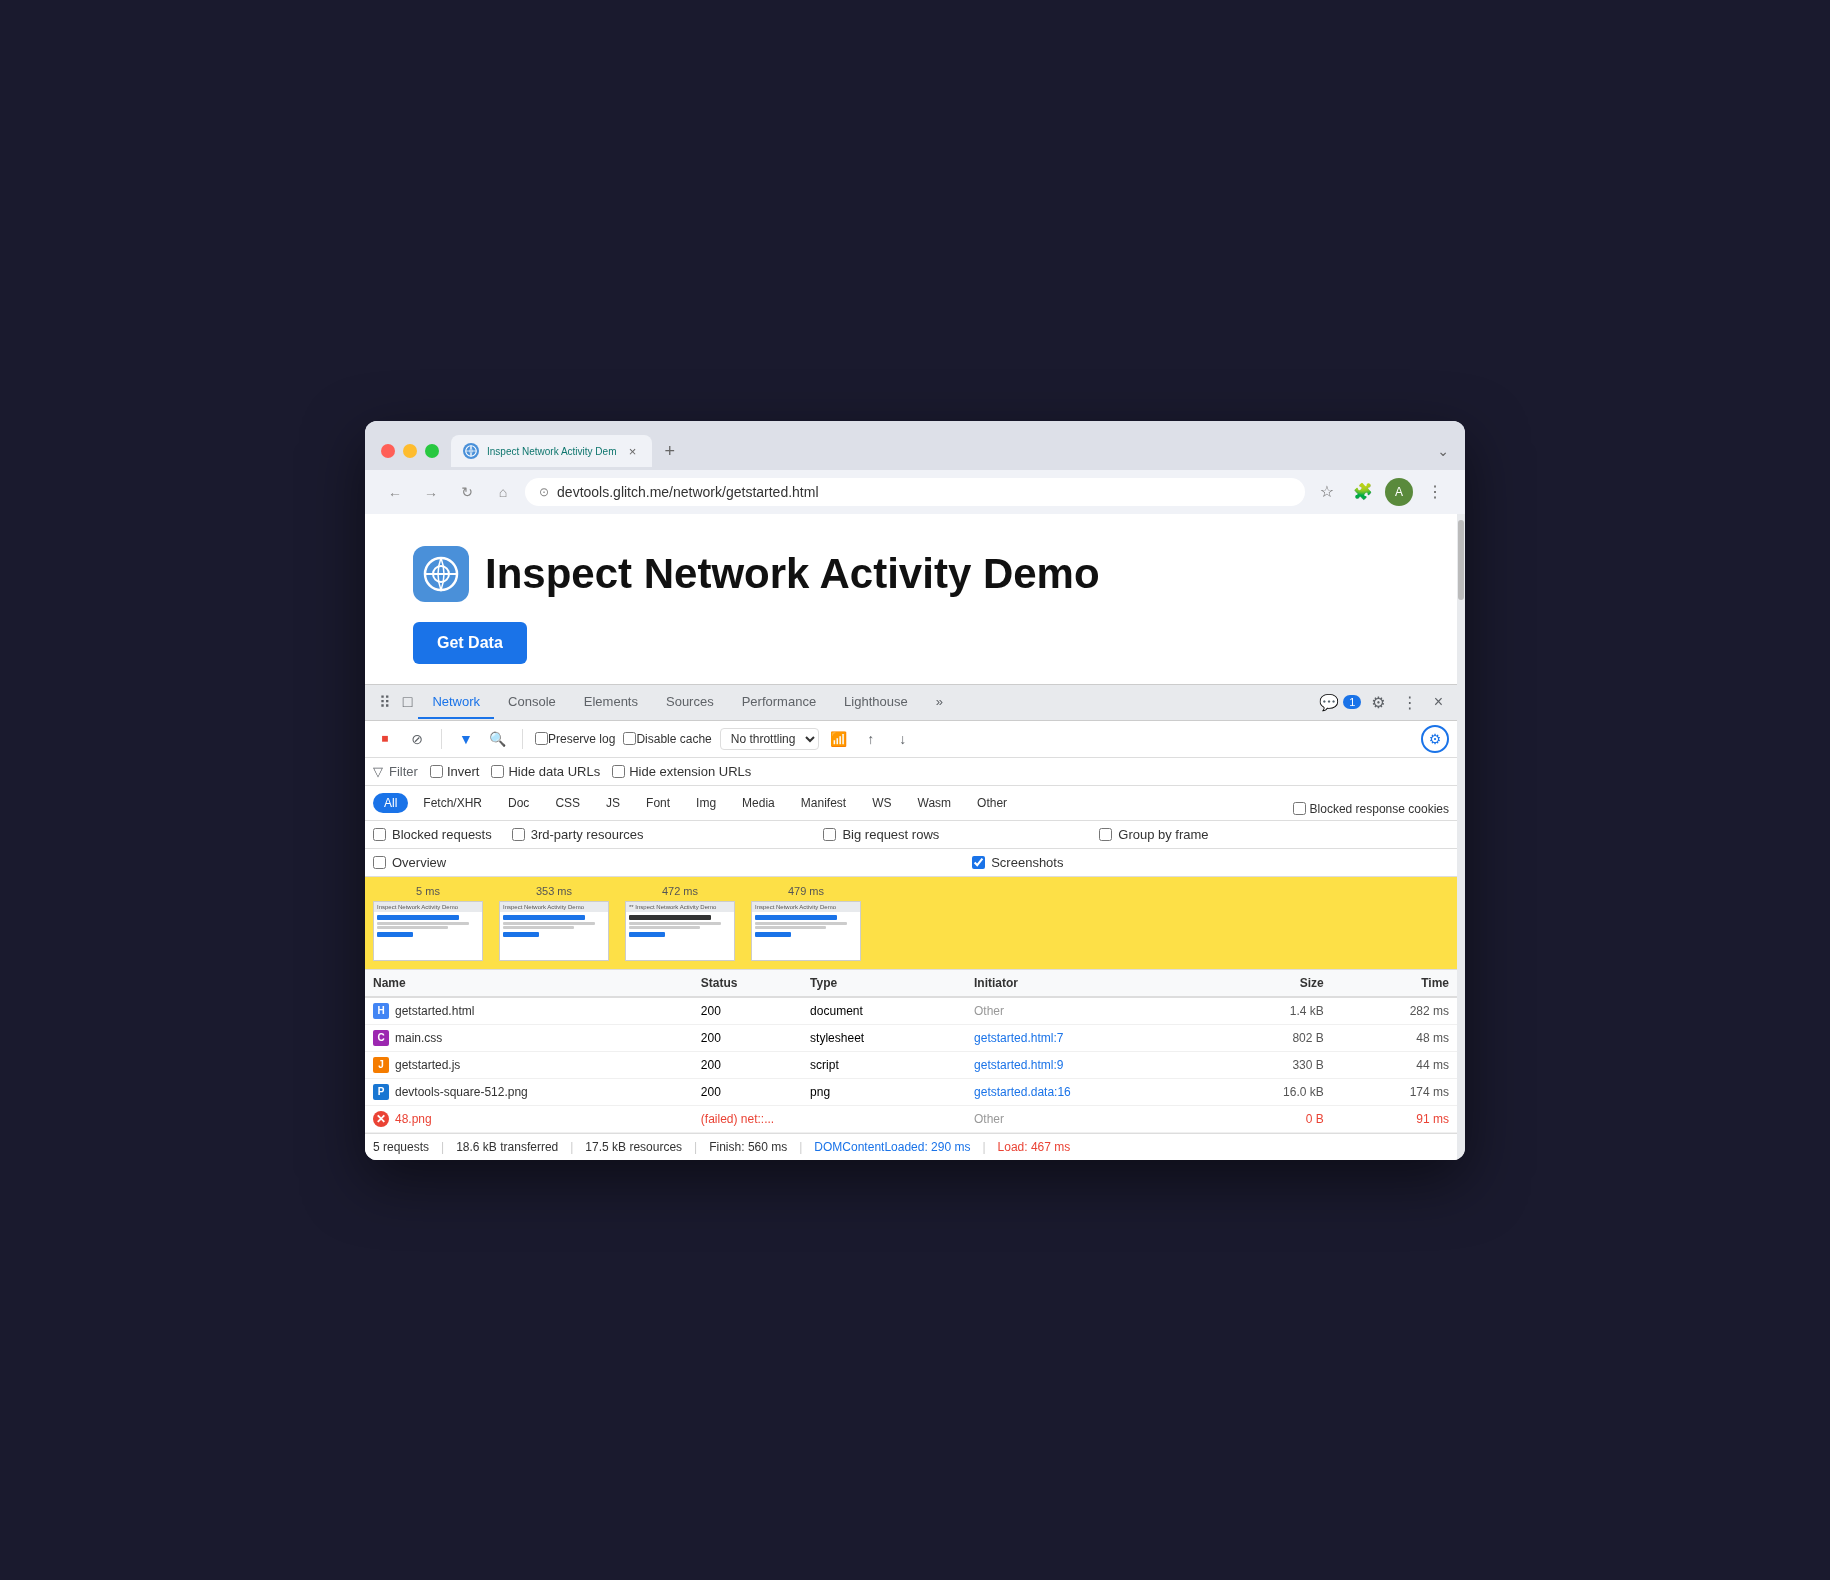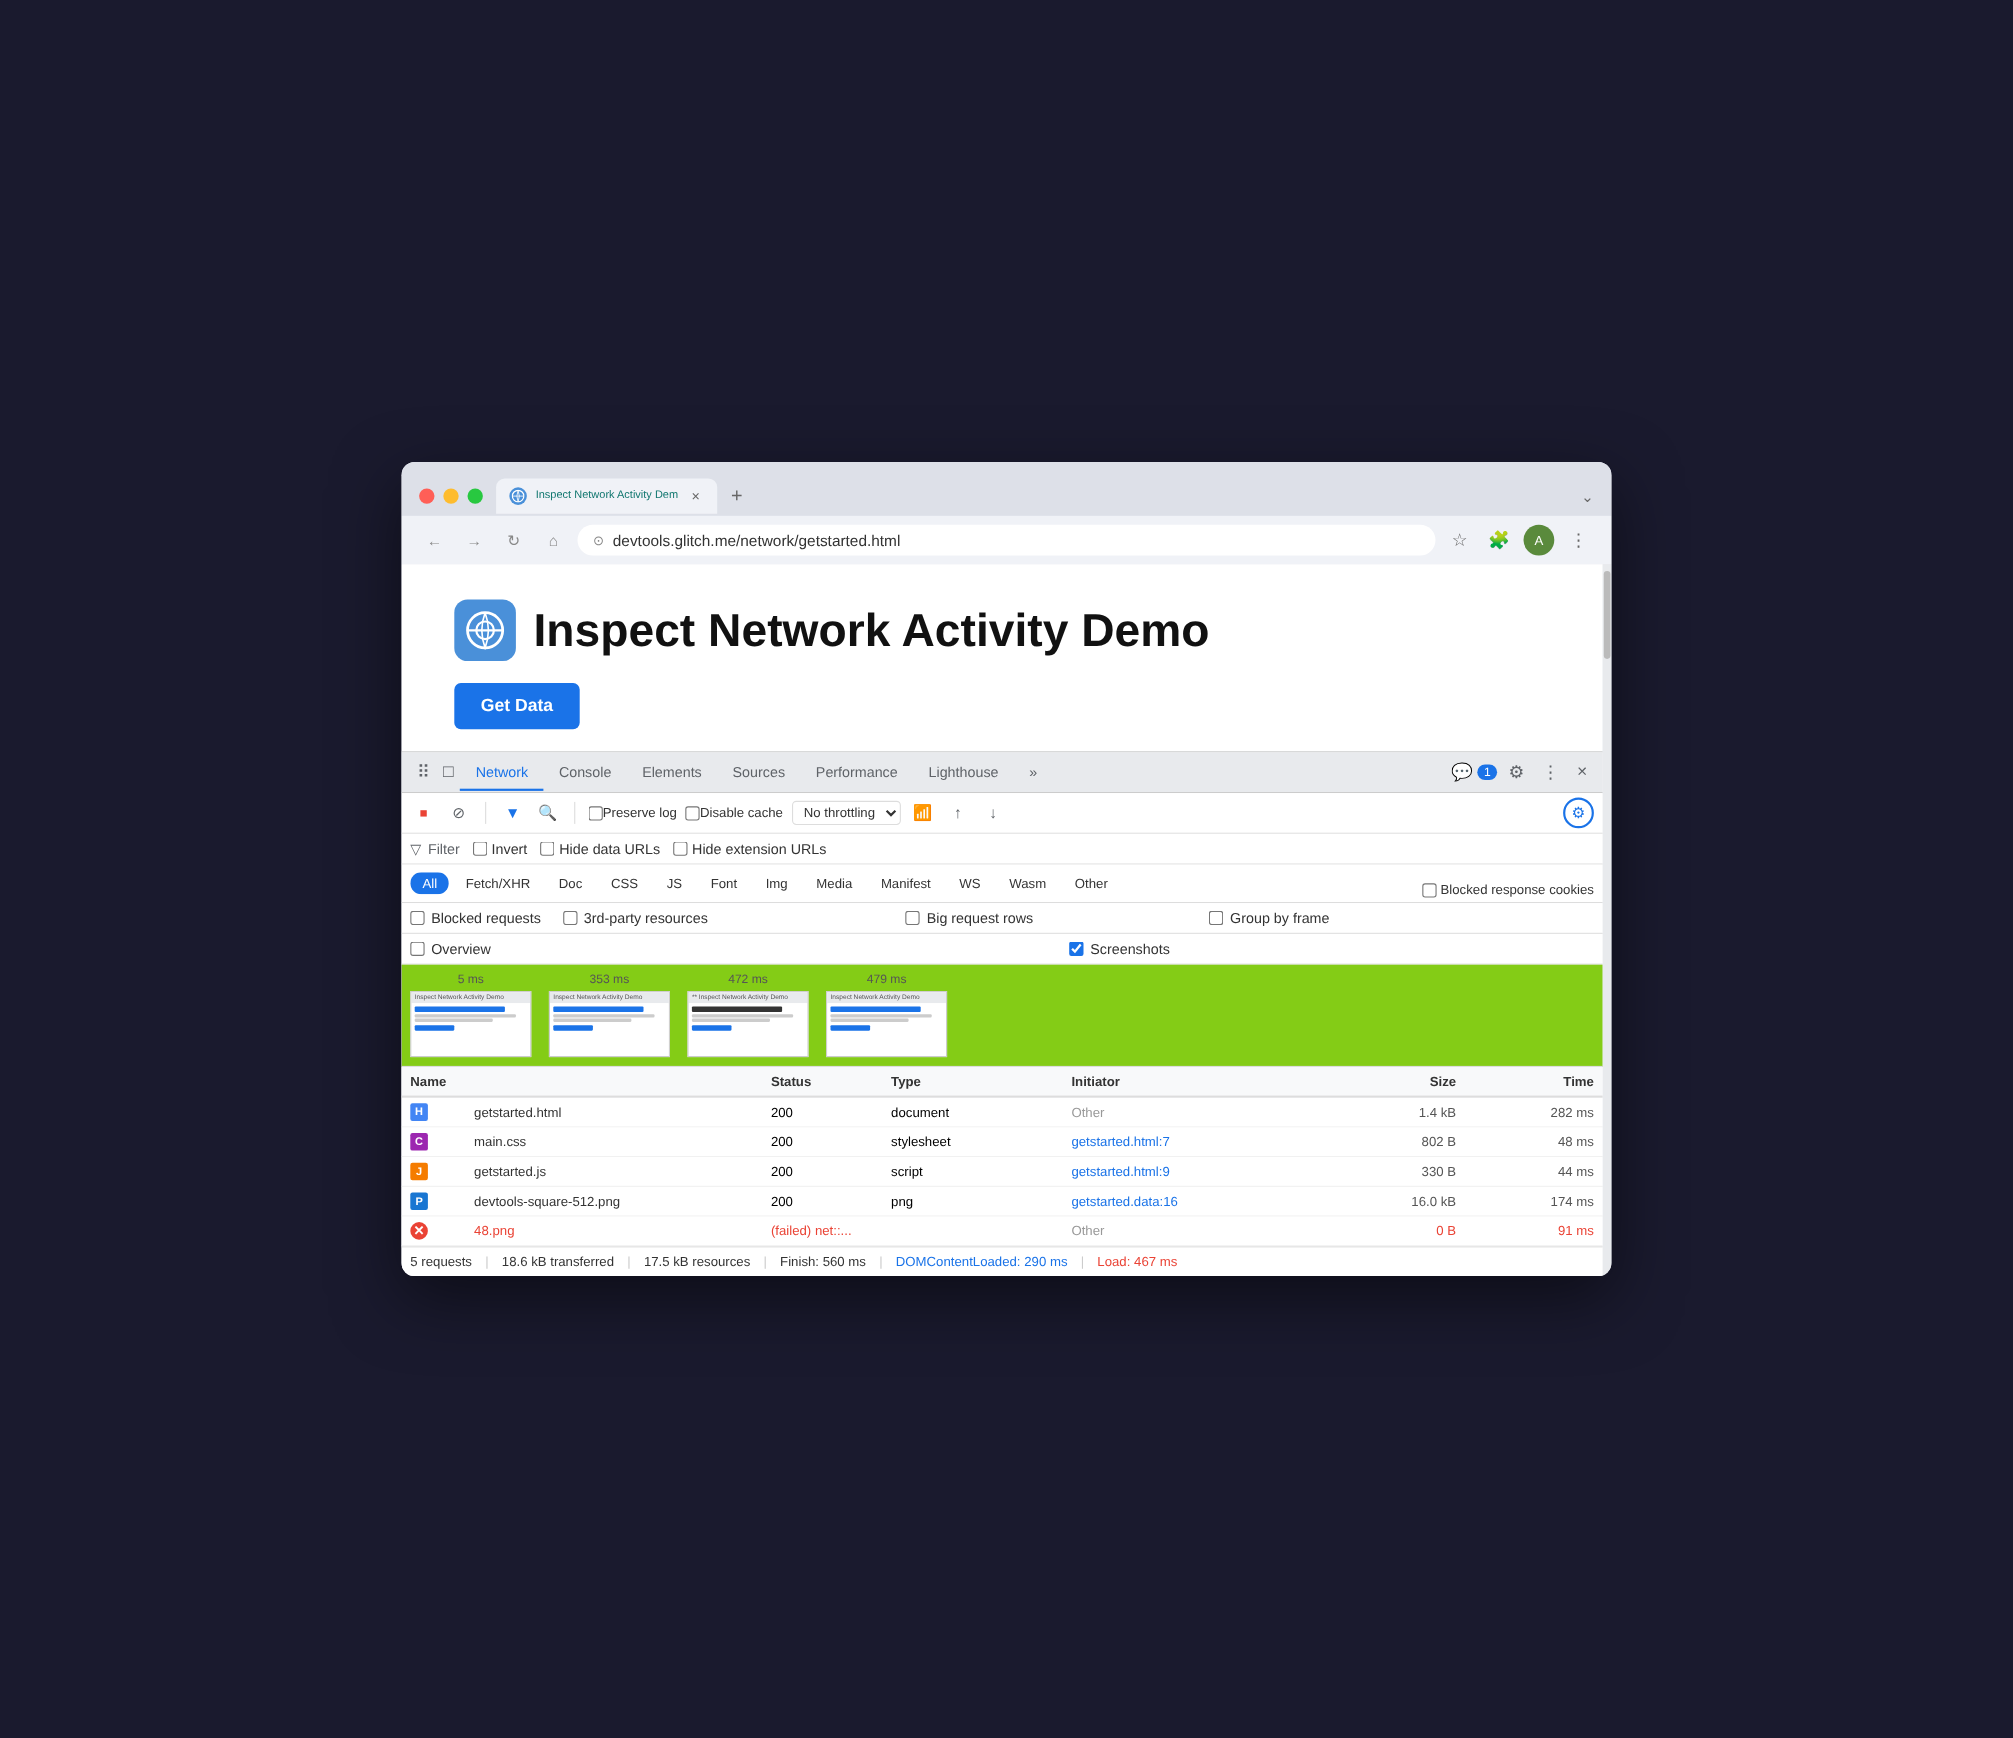--- a/index.html
+++ b/index.html
@@ -184,21 +184,21 @@
     .blocked-cookies { display: flex; align-items: center; gap: 4px; margin-left: auto; font-size: 12px; color: #333; margin-top: 12px; }
     
     .options-row {
       display: flex; align-items: center; padding: 6px 8px;
       border-bottom: 1px solid #ddd; background: white; gap: 20px;
     }
     .option-check { display: flex; align-items: center; gap: 6px; font-size: 13px; color: #333; }
     .option-check input { margin: 0; }
     
     .screenshots-row {
-      padding: 8px; background: #84cc16; border-bottom: 1px solid #ddd;
+      padding: 8px; background: #fde047; border-bottom: 1px solid #ddd;
       display: flex; gap: 16px; align-items: flex-start;
     }
     .screenshot-item { display: flex; flex-direction: column; align-items: center; gap: 4px; }
     .screenshot-time { font-size: 11px; color: #555; }
     .screenshot-thumb {
       width: 110px; height: 60px; border: 1px solid #ccc; background: #f9f9f9;
       display: flex; flex-direction: column; overflow: hidden;
     }
     .thumb-title-bar { background: #e8eaed; height: 10px; font-size: 6px; padding: 2px 3px; color: #555; }
     .thumb-content { flex: 1; background: white; padding: 3px; }
@@ -227,21 +227,21 @@
     .nt-type-icon {
       width: 16px; height: 16px; border-radius: 2px;
       display: flex; align-items: center; justify-content: center;
       font-size: 10px; font-weight: bold; flex-shrink: 0;
     }
     .icon-html { background: #4285f4; color: white; }
     .icon-css { background: #9c27b0; color: white; }
     .icon-js { background: #f57c00; color: white; }
     .icon-png { background: #1976d2; color: white; }
     .icon-err { background: #ea4335; color: white; border-radius: 50%; font-size: 12px; }
-    .nt-filename { color: #333; margin-left: 36px; }
+    .nt-filename { color: #333; }
     .nt-filename.red { color: #ea4335; }
     .nt-status-cell { flex: 1; }
     .nt-type-cell { flex: 1.5; }
     .nt-initiator-cell { flex: 2; }
     .nt-initiator-cell a { color: #1a73e8; text-decoration: none; }
     .nt-size-cell { flex: 1.2; text-align: right; padding-right: 16px; color: #555; }
     .nt-time-cell { flex: 1; text-align: right; color: #555; }
     .nt-time-cell.red { color: #ea4335; }
     .nt-size-cell.red { color: #ea4335; }
     .failed-text { color: #ea4335; }

